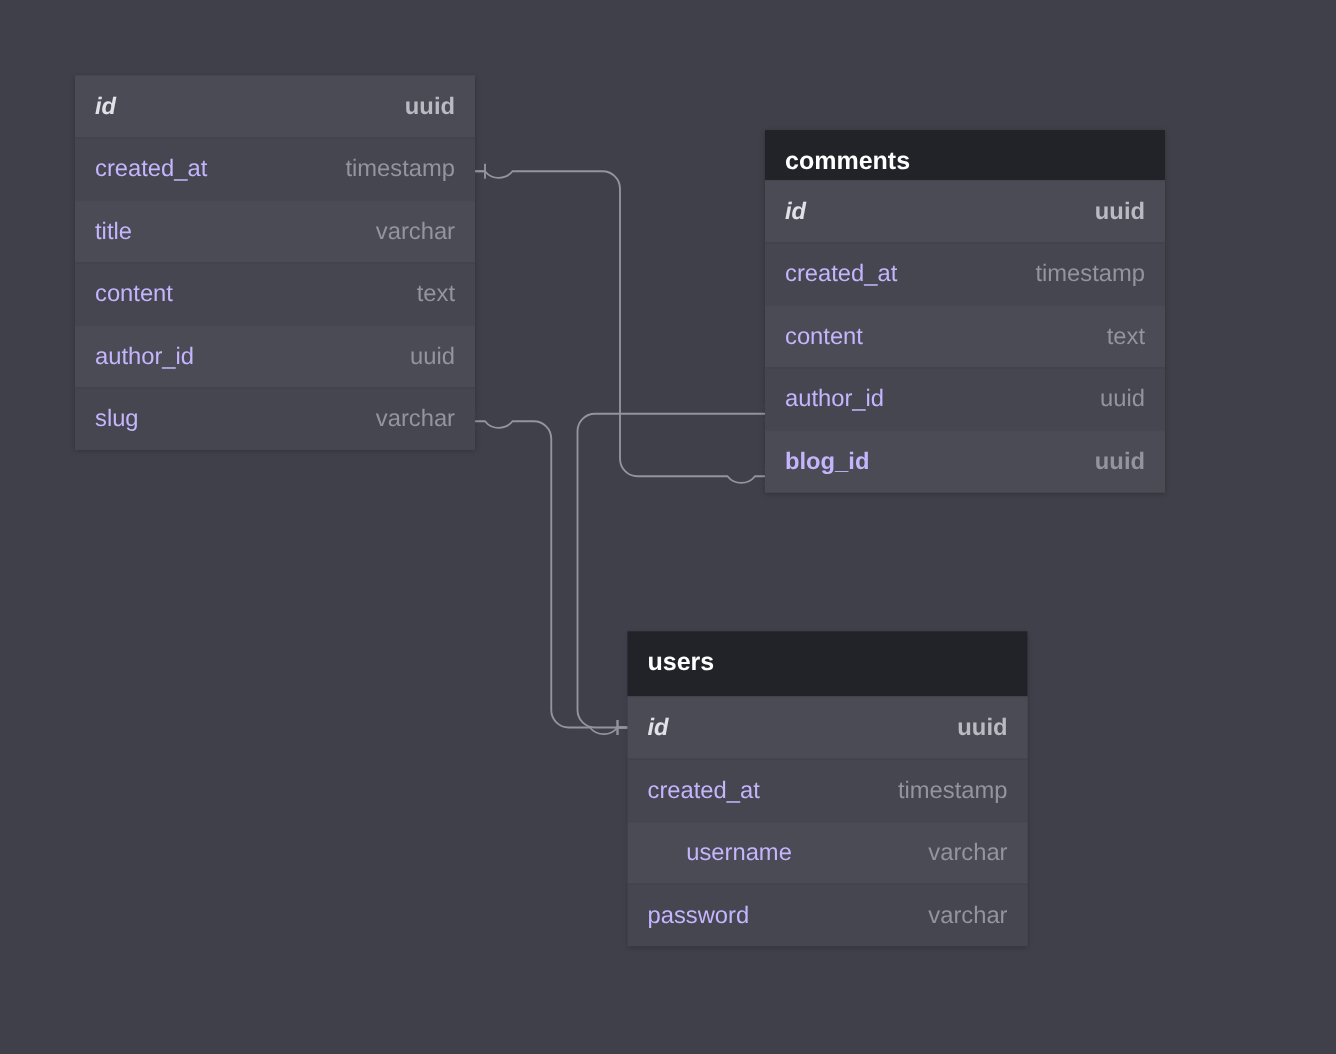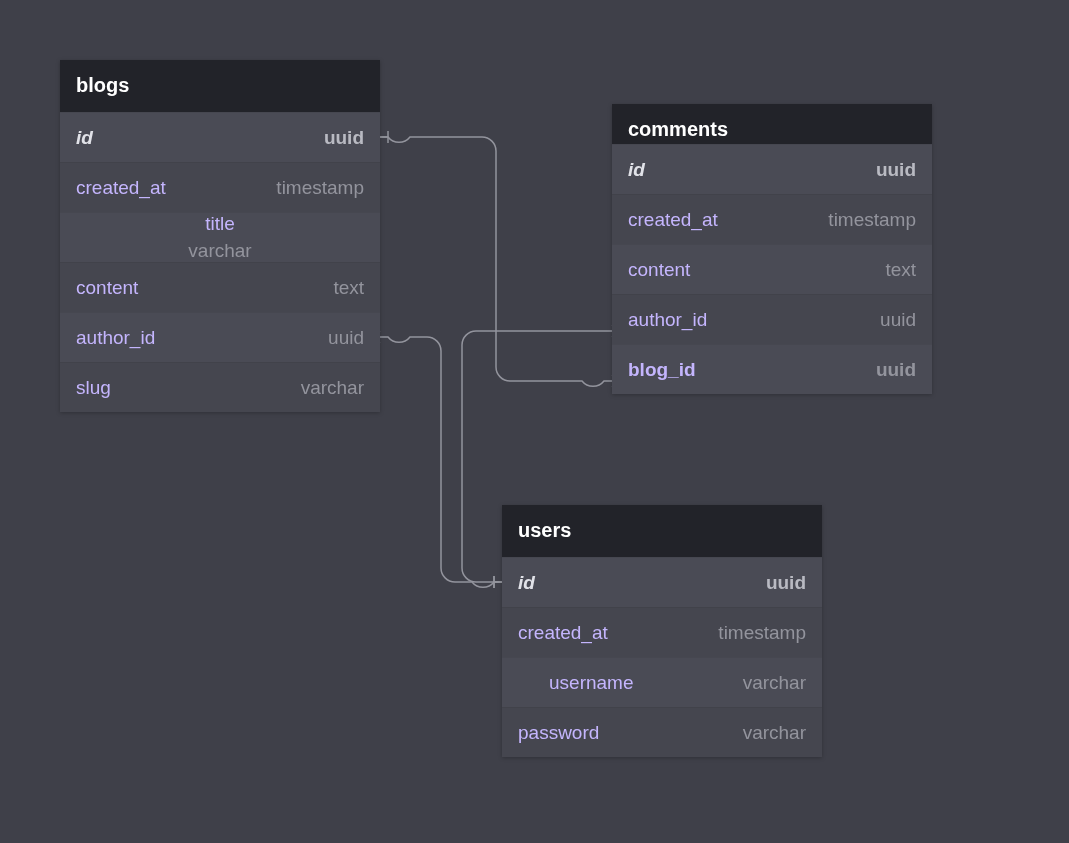--- a/index.html
+++ b/index.html
@@ -84,30 +84,29 @@
         <line x1="624" y1="331" x2="612" y2="331" stroke="#93949d" stroke-width="1.5"></line>
         <line x1="624" y1="331" x2="612" y2="325" stroke="#93949d" stroke-width="1.5"></line>
         <line x1="624" y1="331" x2="612" y2="337" stroke="#93949d" stroke-width="1.5"></line>
       </g>
       <g>
         <line x1="502" y1="582" x2="494" y2="582" stroke="#93949d" stroke-width="1.5"></line>
         <line x1="494" y1="576" x2="494" y2="588" stroke="#93949d" stroke-width="1.5"></line>
       </g>
     </svg>
 <div class="table" style="left: 60px; top: 60px; width: 320px;">
-      <div class="table-header" style="height: 52px; box-sizing: border-box;">blogs</div>
       <div class="col-row even pk" style="height: 50px;">
         <span class="col-name">id</span>
         <span class="col-type">uuid</span>
       </div>
       <div class="col-row odd" style="height: 50px;">
         <span class="col-name">created_at</span>
         <span class="col-type">timestamp</span>
       </div>
-      <div class="col-row even" style="height: 50px; flex-direction: column;">
+      <div class="col-row even" style="height: 50px;">
         <span class="col-name">title</span>
         <span class="col-type">varchar</span>
       </div>
       <div class="col-row odd" style="height: 50px;">
         <span class="col-name">content</span>
         <span class="col-type">text</span>
       </div>
       <div class="col-row even" style="height: 50px;">
         <span class="col-name">author_id</span>
         <span class="col-type">uuid</span>

